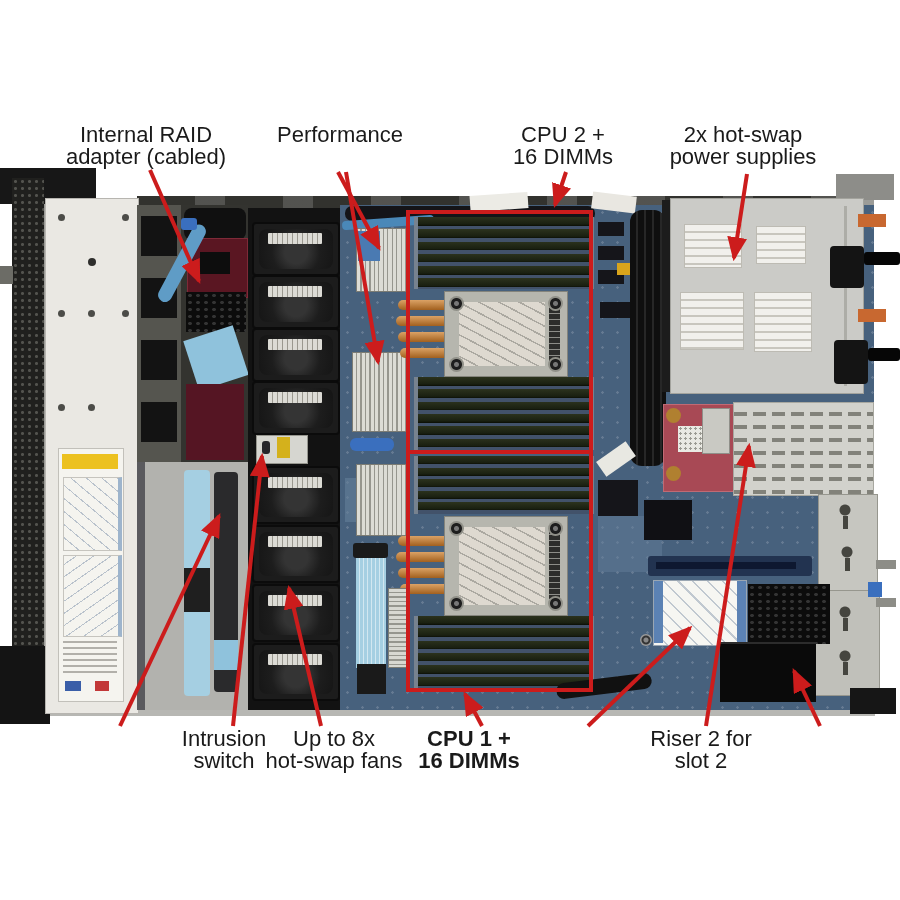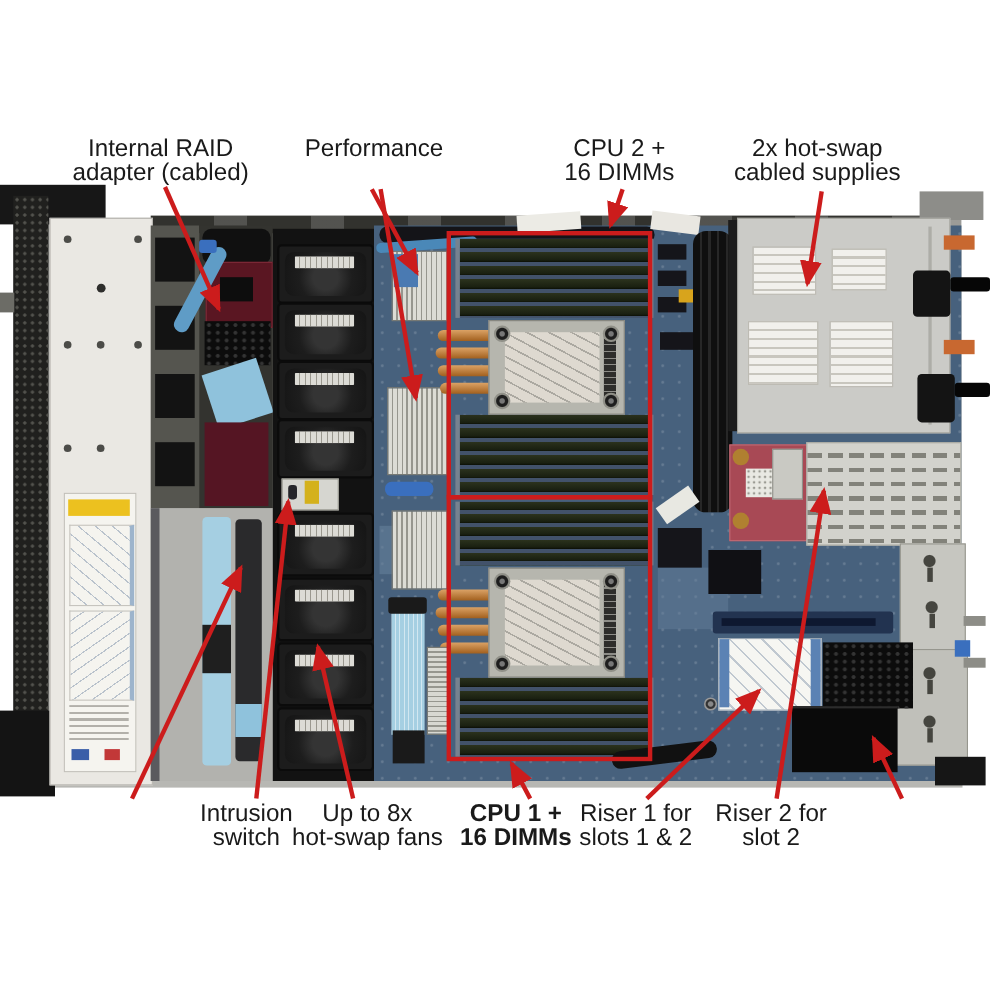--- a/index.html
+++ b/index.html
@@ -268,37 +268,33 @@
   </div>
   <div class="callout" style="left:340px;top:124px;">
     <span>Performance</span>
   </div>
   <div class="callout" style="left:563px;top:124px;">
     <span>CPU 2 +</span>
     <span>16 DIMMs</span>
   </div>
   <div class="callout" style="left:743px;top:124px;">
     <span>2x hot-swap</span>
-    <span>cabled supplies</span>
+    <span>power supplies</span>
   </div>
 
   <div class="callout" style="left:224px;top:728px;">
     <span>Intrusion</span>
     <span>switch</span>
   </div>
   <div class="callout" style="left:334px;top:728px;">
     <span>Up to 8x</span>
     <span>hot-swap fans</span>
   </div>
   <div class="callout" style="left:469px;top:728px;font-weight:bold;">
     <span>CPU 1 +</span>
     <span>16 DIMMs</span>
   </div>
-  <div class="callout" style="left:578px;top:728px;">
-    <span>Riser 1 for</span>
-    <span>slots 1 &amp; 2</span>
-  </div>
   <div class="callout" style="left:701px;top:728px;">
     <span>Riser 2 for</span>
     <span>slot 2</span>
   </div>
 
 </div>
 
 </body></html>

